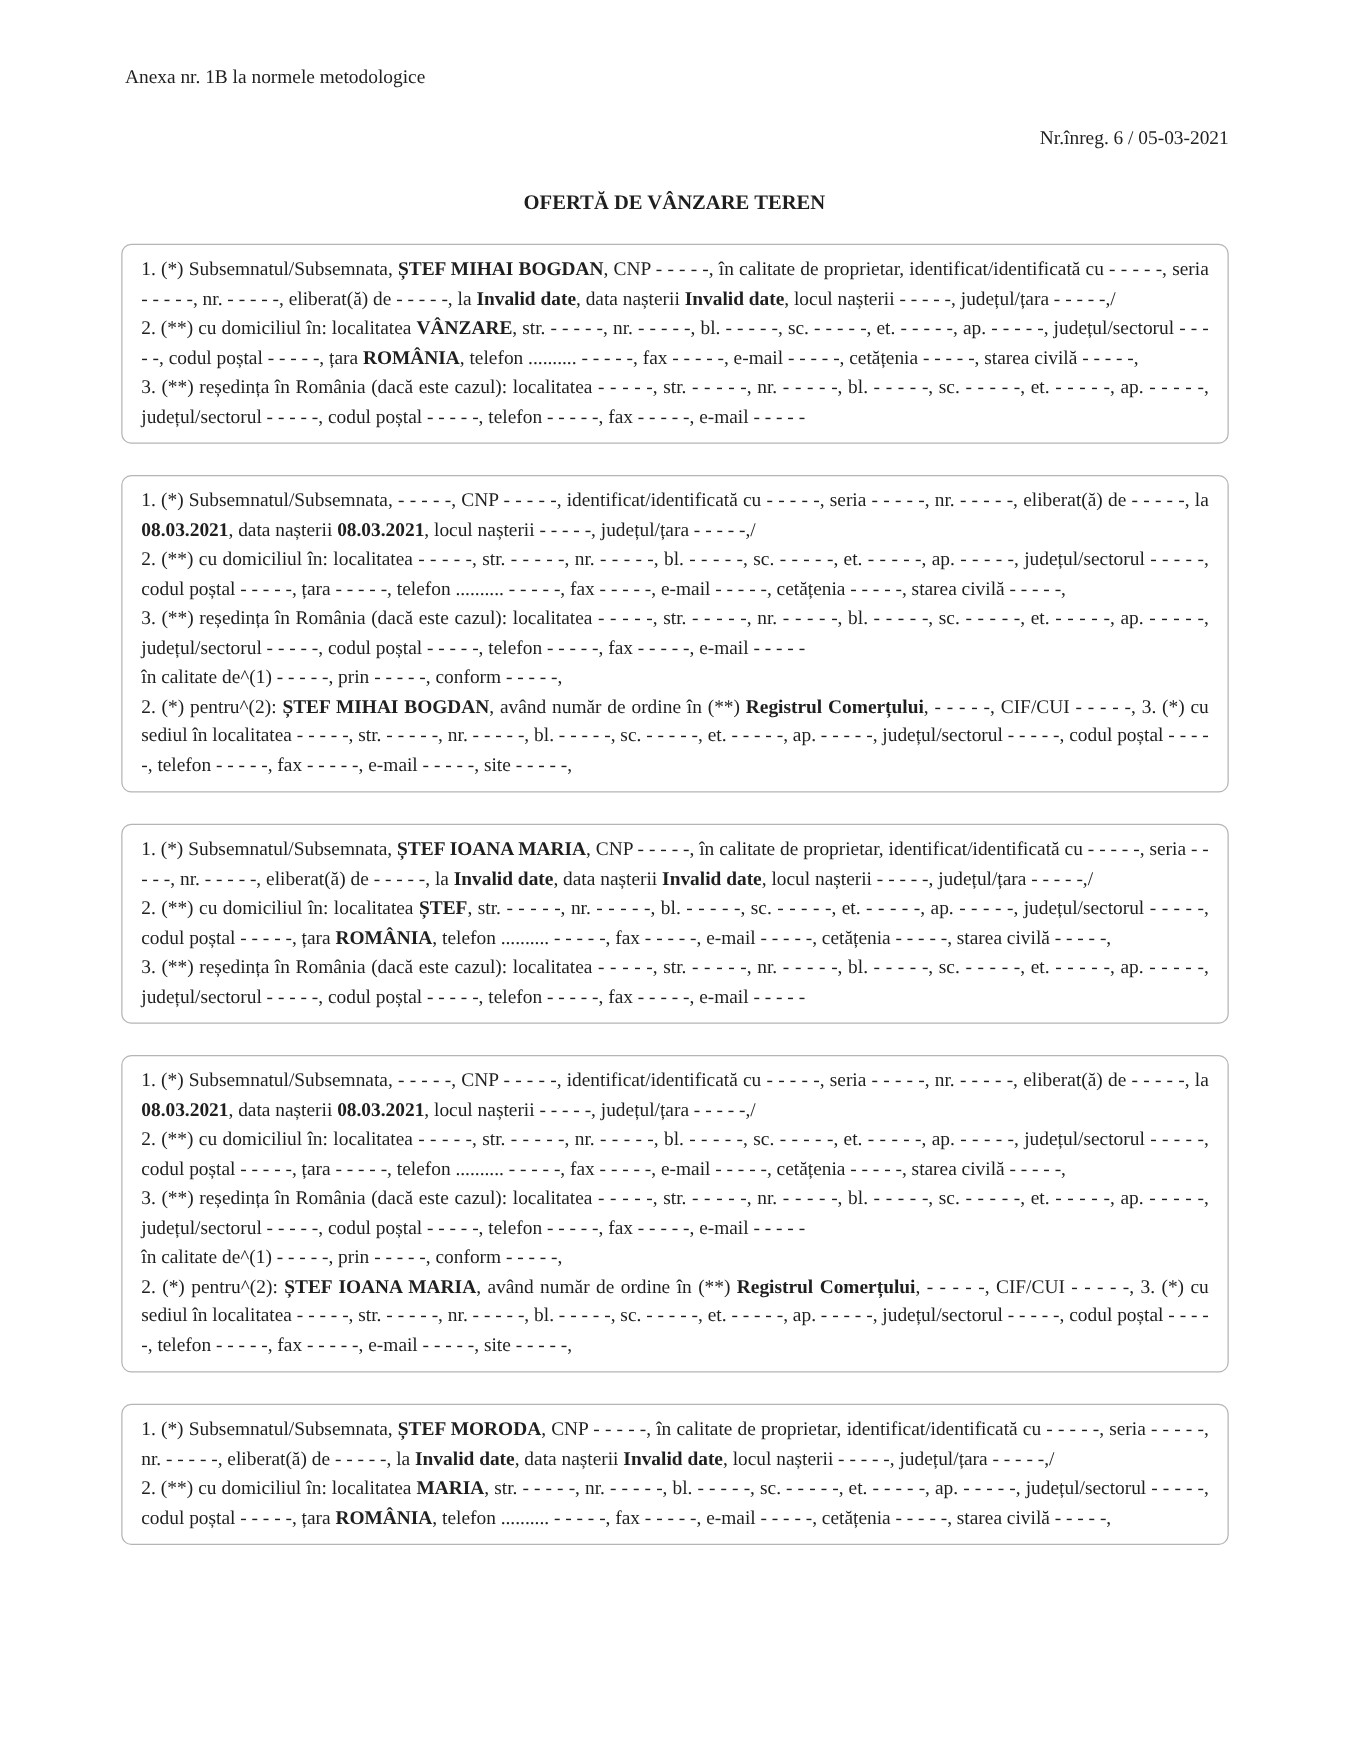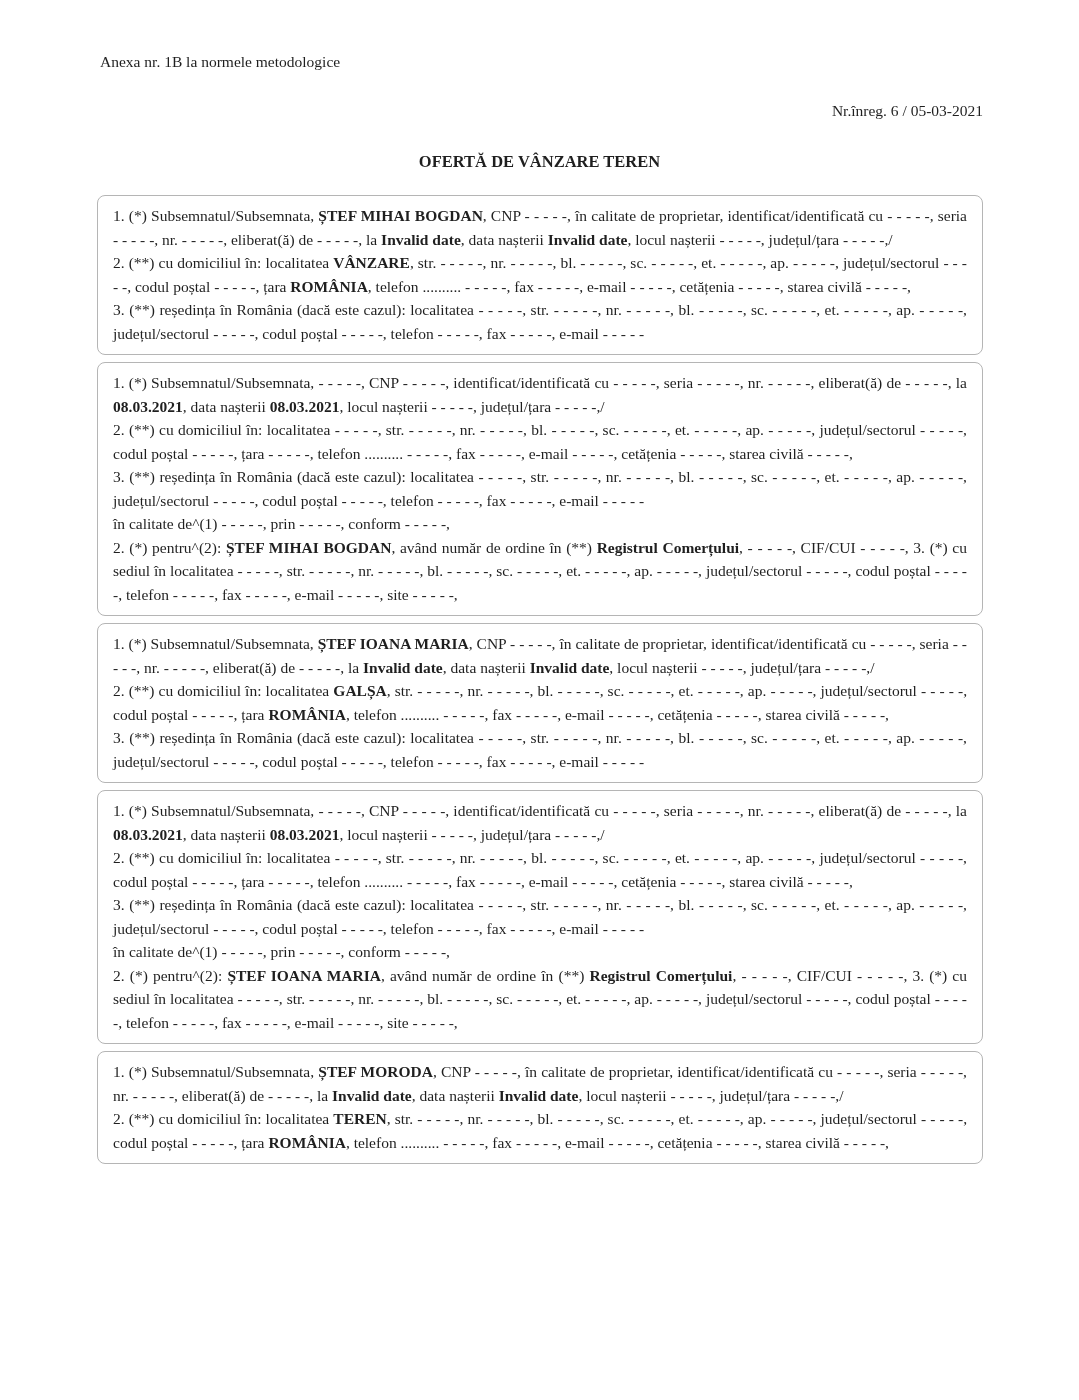--- a/index.html
+++ b/index.html
@@ -24,21 +24,21 @@
     text-align: center; font-weight: bold; font-size: 16.5px;
   }
   .boxes-wrap {
     position: absolute; left: 97px; top: 195px; width: 886px;
   }
   .offer-box {
     border: 1px solid #b5b5b5;
     border-radius: 8px;
     background: #ffffff;
     padding: 8px 15px 9px 15px;
-    margin-bottom: 7px;
+    margin-bottom: 25px;
   }
   .offer-par {
     font-size: 15.5px;
     line-height: 23.5px;
     text-align: justify;
     color: #1f1f1f;
   }
   .offer-par b { font-weight: bold; }
 </style>
 </head>
@@ -56,28 +56,28 @@
       </div>
       <div class="offer-box">
         <p class="offer-par"><span>1. (*) Subsemnatul/Subsemnata, - - - - -, CNP - - - - -, identificat/identificată cu - - - - -, seria - - - - -, nr. - - - - -, eliberat(ă) de - - - - -, la </span><b>08.03.2021</b><span>, data nașterii </span><b>08.03.2021</b><span>, locul nașterii - - - - -, județul/țara - - - - -,/</span></p>
         <p class="offer-par"><span>2. (**) cu domiciliul în: localitatea - - - - -, str. - - - - -, nr. - - - - -, bl. - - - - -, sc. - - - - -, et. - - - - -, ap. - - - - -, județul/sectorul - - - - -, codul poștal - - - - -, țara - - - - -, telefon .......... - - - - -, fax - - - - -, e-mail - - - - -, cetățenia - - - - -, starea civilă - - - - -,</span></p>
         <p class="offer-par"><span>3. (**) reședința în România (dacă este cazul): localitatea - - - - -, str. - - - - -, nr. - - - - -, bl. - - - - -, sc. - - - - -, et. - - - - -, ap. - - - - -, județul/sectorul - - - - -, codul poștal - - - - -, telefon - - - - -, fax - - - - -, e-mail - - - - -</span></p>
         <p class="offer-par"><span>în calitate de^(1) - - - - -, prin - - - - -, conform - - - - -,</span></p>
         <p class="offer-par"><span>2. (*) pentru^(2): </span><b>ȘTEF MIHAI BOGDAN</b><span>, având număr de ordine în (**) </span><b>Registrul Comerțului</b><span>, - - - - -, CIF/CUI - - - - -, 3. (*) cu sediul în localitatea - - - - -, str. - - - - -, nr. - - - - -, bl. - - - - -, sc. - - - - -, et. - - - - -, ap. - - - - -, județul/sectorul - - - - -, codul poștal - - - - -, telefon - - - - -, fax - - - - -, e-mail - - - - -, site - - - - -,</span></p>
       </div>
       <div class="offer-box">
         <p class="offer-par"><span>1. (*) Subsemnatul/Subsemnata, </span><b>ȘTEF IOANA MARIA</b><span>, CNP - - - - -, în calitate de proprietar, identificat/identificată cu - - - - -, seria - - - - -, nr. - - - - -, eliberat(ă) de - - - - -, la </span><b>Invalid date</b><span>, data nașterii </span><b>Invalid date</b><span>, locul nașterii - - - - -, județul/țara - - - - -,/</span></p>
-        <p class="offer-par"><span>2. (**) cu domiciliul în: localitatea </span><b>GALȘA</b><span>, str. - - - - -, nr. - - - - -, bl. - - - - -, sc. - - - - -, et. - - - - -, ap. - - - - -, județul/sectorul - - - - -, codul poștal - - - - -, țara </span><b>ROMÂNIA</b><span>, telefon .......... - - - - -, fax - - - - -, e-mail - - - - -, cetățenia - - - - -, starea civilă - - - - -,</span></p>
+        <p class="offer-par"><span>2. (**) cu domiciliul în: localitatea </span><b>ȘTEF</b><span>, str. - - - - -, nr. - - - - -, bl. - - - - -, sc. - - - - -, et. - - - - -, ap. - - - - -, județul/sectorul - - - - -, codul poștal - - - - -, țara </span><b>ROMÂNIA</b><span>, telefon .......... - - - - -, fax - - - - -, e-mail - - - - -, cetățenia - - - - -, starea civilă - - - - -,</span></p>
         <p class="offer-par"><span>3. (**) reședința în România (dacă este cazul): localitatea - - - - -, str. - - - - -, nr. - - - - -, bl. - - - - -, sc. - - - - -, et. - - - - -, ap. - - - - -, județul/sectorul - - - - -, codul poștal - - - - -, telefon - - - - -, fax - - - - -, e-mail - - - - -</span></p>
       </div>
       <div class="offer-box">
         <p class="offer-par"><span>1. (*) Subsemnatul/Subsemnata, - - - - -, CNP - - - - -, identificat/identificată cu - - - - -, seria - - - - -, nr. - - - - -, eliberat(ă) de - - - - -, la </span><b>08.03.2021</b><span>, data nașterii </span><b>08.03.2021</b><span>, locul nașterii - - - - -, județul/țara - - - - -,/</span></p>
         <p class="offer-par"><span>2. (**) cu domiciliul în: localitatea - - - - -, str. - - - - -, nr. - - - - -, bl. - - - - -, sc. - - - - -, et. - - - - -, ap. - - - - -, județul/sectorul - - - - -, codul poștal - - - - -, țara - - - - -, telefon .......... - - - - -, fax - - - - -, e-mail - - - - -, cetățenia - - - - -, starea civilă - - - - -,</span></p>
         <p class="offer-par"><span>3. (**) reședința în România (dacă este cazul): localitatea - - - - -, str. - - - - -, nr. - - - - -, bl. - - - - -, sc. - - - - -, et. - - - - -, ap. - - - - -, județul/sectorul - - - - -, codul poștal - - - - -, telefon - - - - -, fax - - - - -, e-mail - - - - -</span></p>
         <p class="offer-par"><span>în calitate de^(1) - - - - -, prin - - - - -, conform - - - - -,</span></p>
         <p class="offer-par"><span>2. (*) pentru^(2): </span><b>ȘTEF IOANA MARIA</b><span>, având număr de ordine în (**) </span><b>Registrul Comerțului</b><span>, - - - - -, CIF/CUI - - - - -, 3. (*) cu sediul în localitatea - - - - -, str. - - - - -, nr. - - - - -, bl. - - - - -, sc. - - - - -, et. - - - - -, ap. - - - - -, județul/sectorul - - - - -, codul poștal - - - - -, telefon - - - - -, fax - - - - -, e-mail - - - - -, site - - - - -,</span></p>
       </div>
       <div class="offer-box">
         <p class="offer-par"><span>1. (*) Subsemnatul/Subsemnata, </span><b>ȘTEF MORODA</b><span>, CNP - - - - -, în calitate de proprietar, identificat/identificată cu - - - - -, seria - - - - -, nr. - - - - -, eliberat(ă) de - - - - -, la </span><b>Invalid date</b><span>, data nașterii </span><b>Invalid date</b><span>, locul nașterii - - - - -, județul/țara - - - - -,/</span></p>
-        <p class="offer-par"><span>2. (**) cu domiciliul în: localitatea </span><b>TEREN</b><span>, str. - - - - -, nr. - - - - -, bl. - - - - -, sc. - - - - -, et. - - - - -, ap. - - - - -, județul/sectorul - - - - -, codul poștal - - - - -, țara </span><b>ROMÂNIA</b><span>, telefon .......... - - - - -, fax - - - - -, e-mail - - - - -, cetățenia - - - - -, starea civilă - - - - -,</span></p>
+        <p class="offer-par"><span>2. (**) cu domiciliul în: localitatea </span><b>MARIA</b><span>, str. - - - - -, nr. - - - - -, bl. - - - - -, sc. - - - - -, et. - - - - -, ap. - - - - -, județul/sectorul - - - - -, codul poștal - - - - -, țara </span><b>ROMÂNIA</b><span>, telefon .......... - - - - -, fax - - - - -, e-mail - - - - -, cetățenia - - - - -, starea civilă - - - - -,</span></p>
       </div>
     </div>
 </div>
 
 </body></html>

